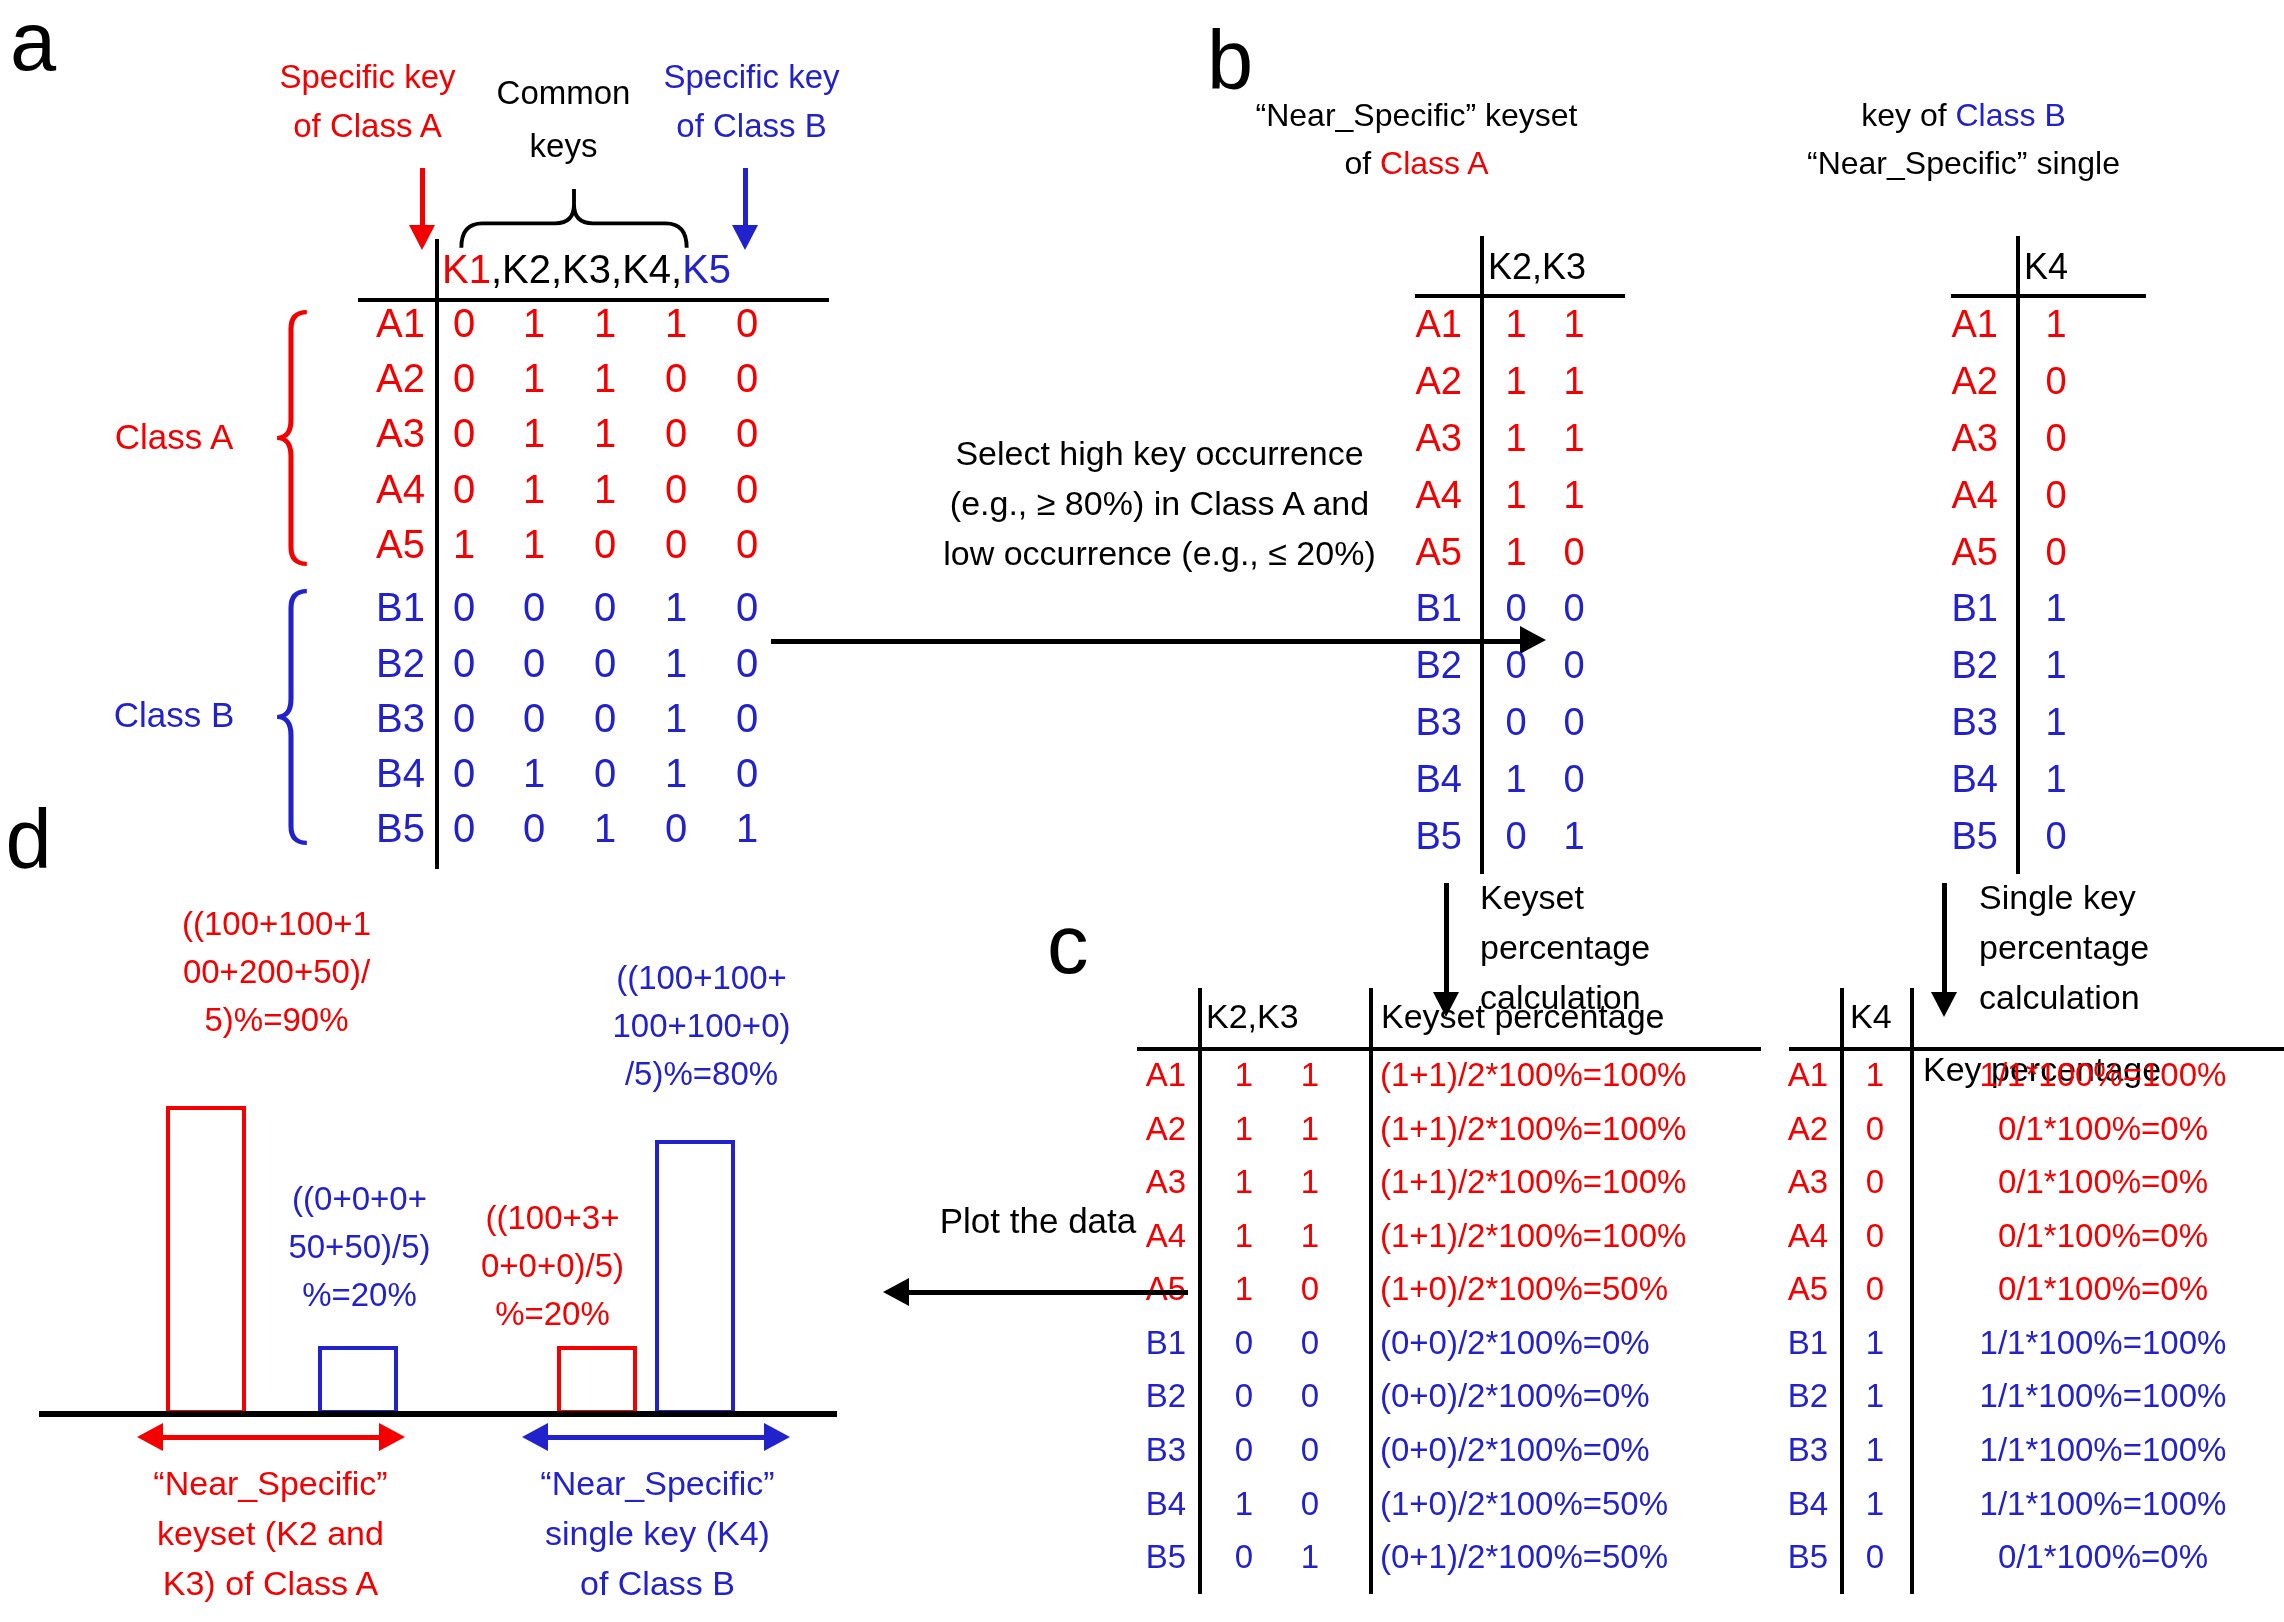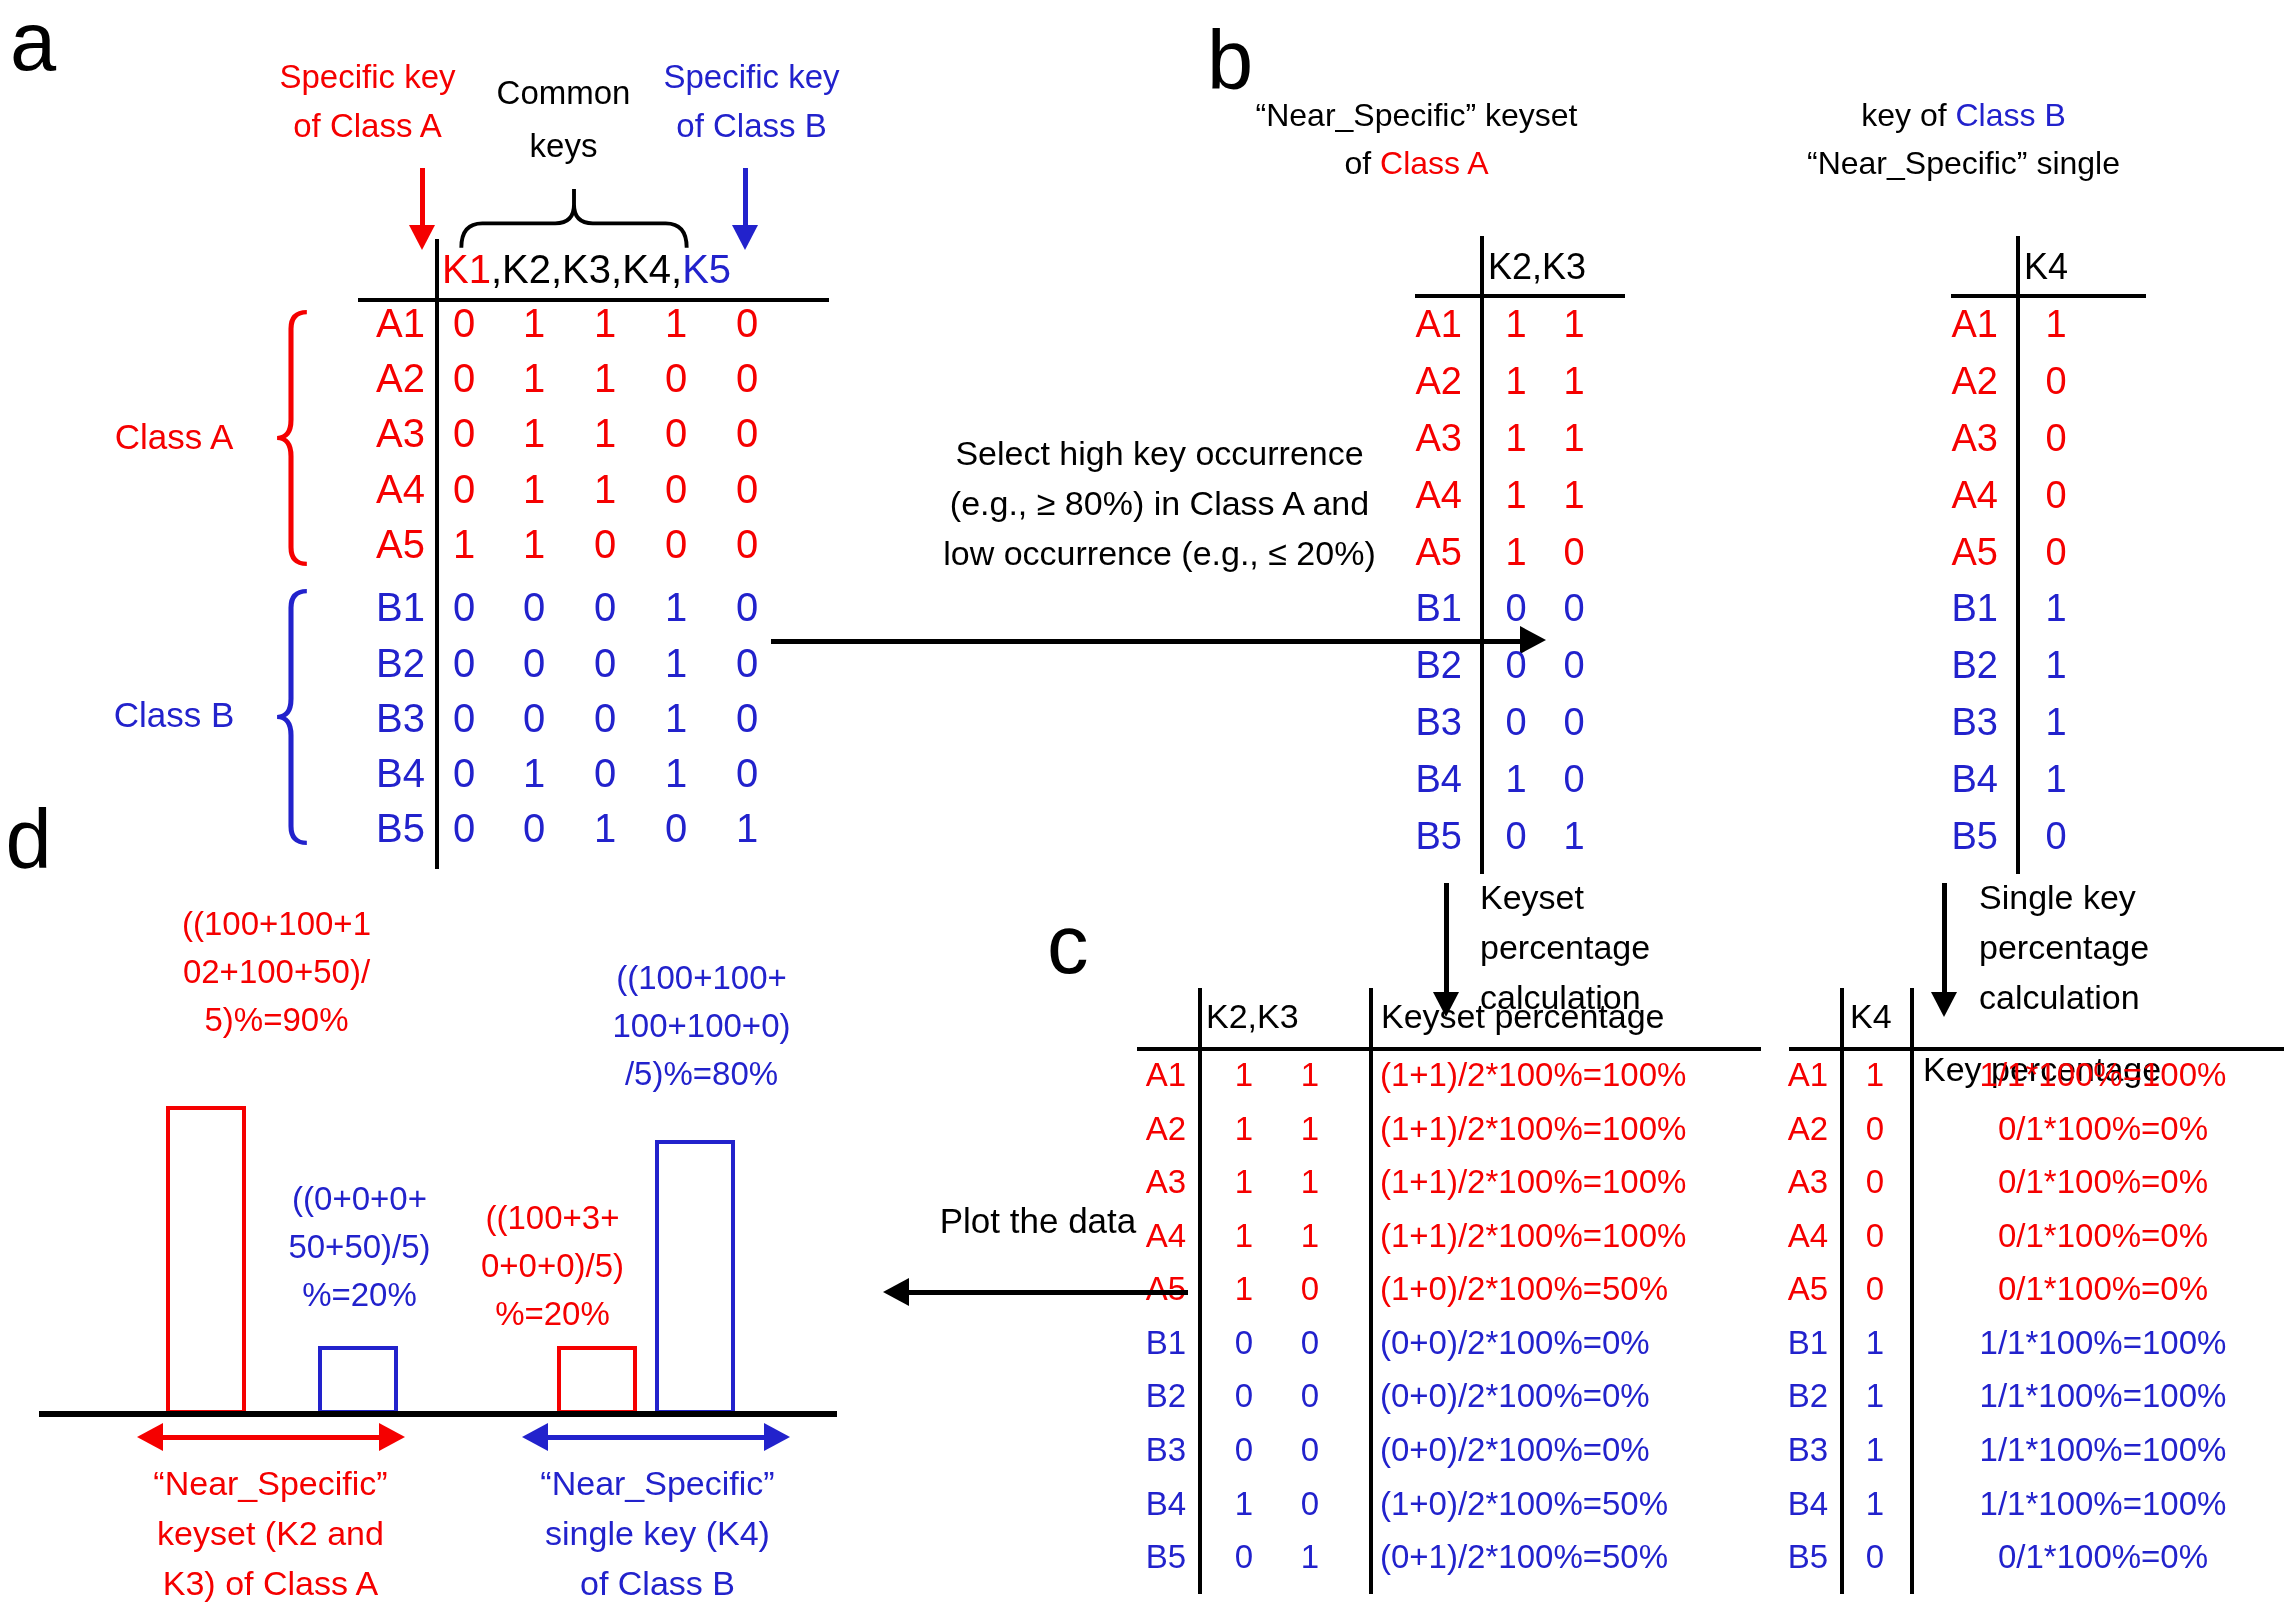--- a/index.html
+++ b/index.html
@@ -417,21 +417,21 @@
   </div>
 
 <div class="abs center" style="left:878px;top:1201px;width:320px;font-size:35px;">Plot the data</div>
 <div class="abs arrow-line-h" style="left:909px;top:1290px;width:279px;background:#000;"></div>
 <div class="abs head-left" style="left:883px;top:1278px;border-right-color:#000;"></div>
 
 <div class="abs panel-letter" style="left:5.5px;top:798px;">d</div>
 
 <div class="abs ann red center" style="left:122px;top:900px;width:309px;line-height:48px;">
     <div>((100+100+1</div>
-    <div>02+100+50)/</div>
+    <div>00+200+50)/</div>
     <div>5)%=90%</div>
   </div>
 <div class="abs ann blue center" style="left:558px;top:954px;width:287px;line-height:48px;">
     <div>((100+100+</div>
     <div>100+100+0)</div>
     <div>/5)%=80%</div>
   </div>
 <div class="abs ann blue center" style="left:235px;top:1175px;width:249px;line-height:48px;">
     <div>((0+0+0+</div>
     <div>50+50)/5)</div>

